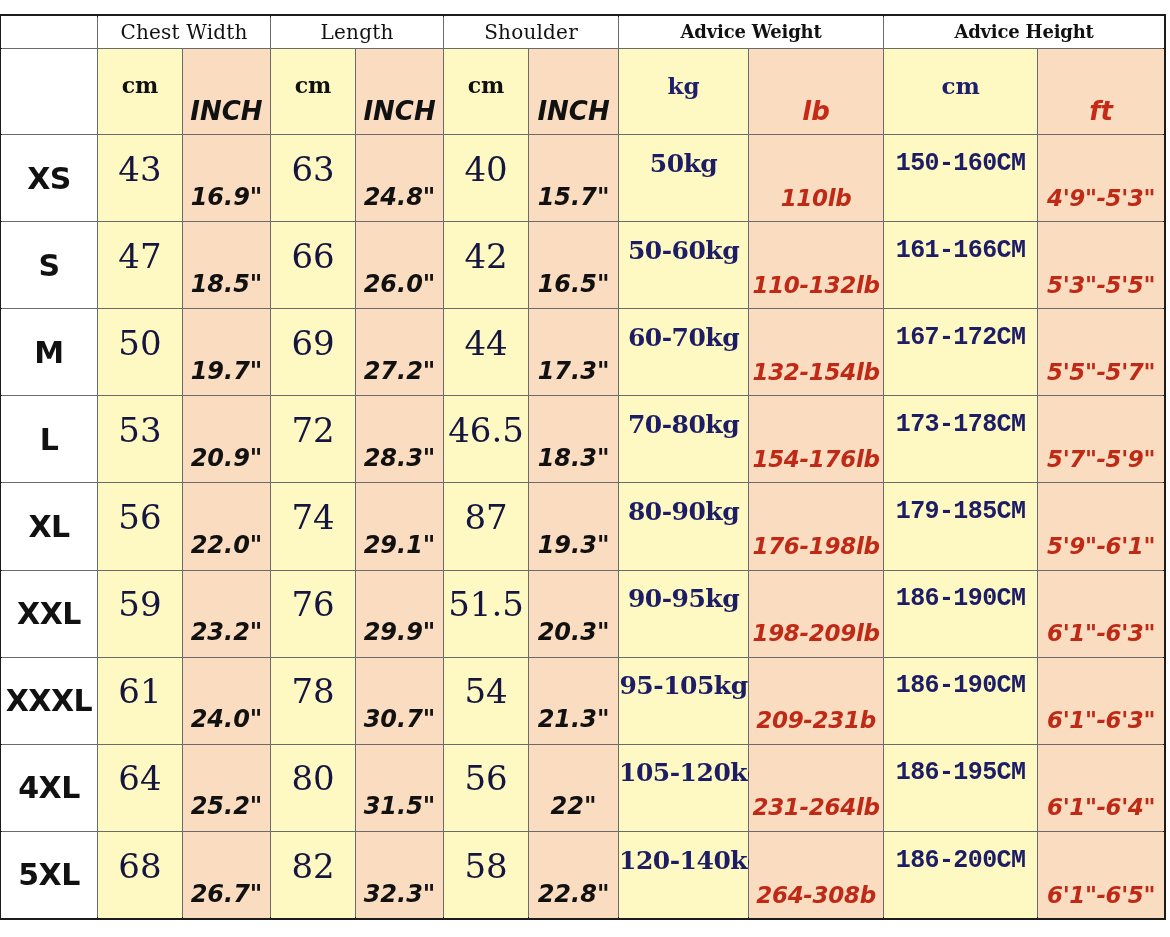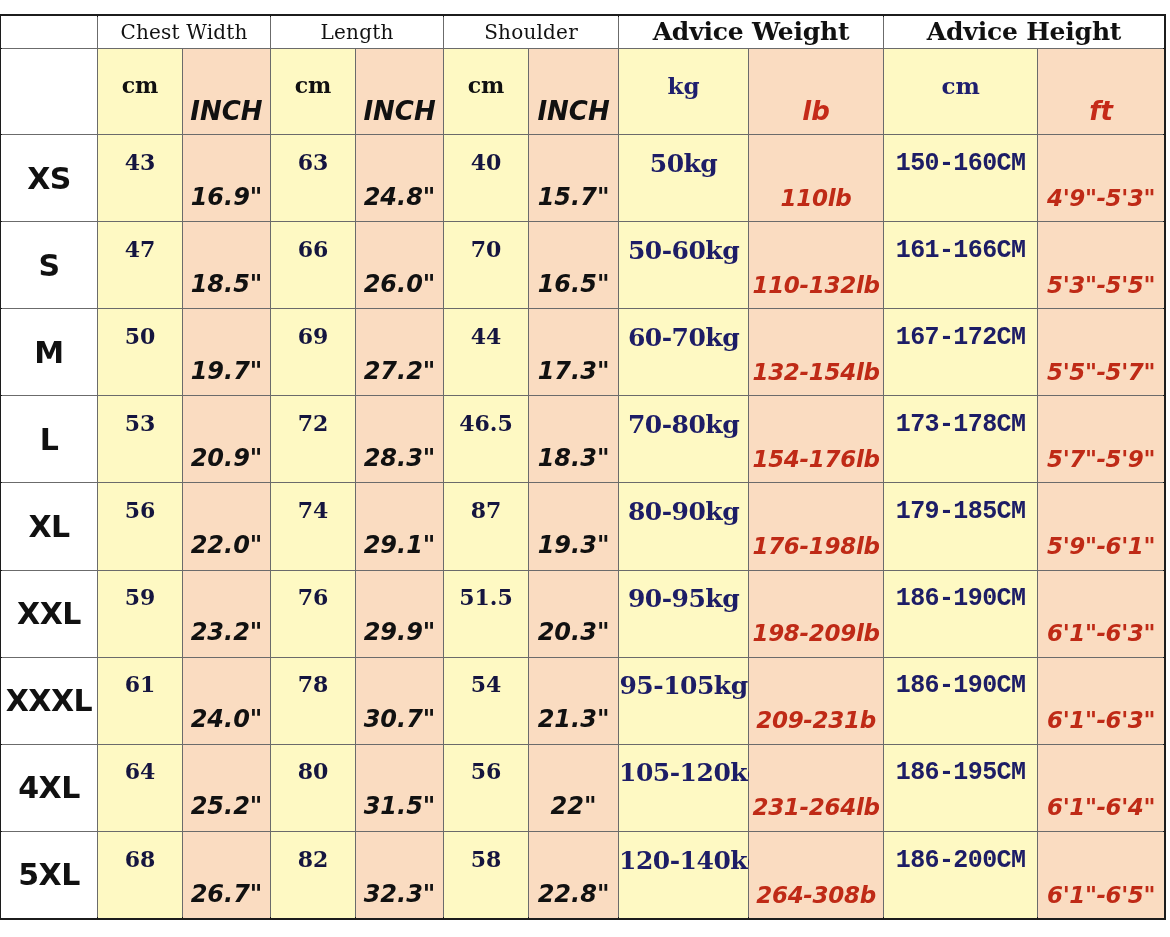--- a/index.html
+++ b/index.html
@@ -71,21 +71,21 @@
   
   .grp-head {
     font-family: "DejaVu Serif", "Liberation Serif", serif;
     font-size: 20px;
     font-weight: 400;
     color: #111111;
     letter-spacing: 0.2px;
   }
   .grp-head.bold {
     font-weight: 700;
-    font-size: 25px;
+    font-size: 18px;
     letter-spacing: -0.2px;
   }
 
   .unit-cm {
     font-family: "DejaVu Serif", "Liberation Serif", serif;
     font-weight: 700;
     font-size: 22px;
     color: #111111;
     position: absolute;
     left: 0; right: 0;
@@ -109,22 +109,22 @@
     font-family: "DejaVu Sans", "Liberation Sans", sans-serif;
     font-weight: 700;
     font-size: 30px;
     color: #111111;
     letter-spacing: -0.5px;
   }
 
   
   .v-cm {
     font-family: "DejaVu Serif", "Liberation Serif", serif;
-    font-weight: 700;
-    font-size: 22px;
+    font-weight: 400;
+    font-size: 34px;
     color: #15153f;
     position: absolute;
     left: 0; right: 0;
     top: 16%;
     white-space: nowrap;
   }
   .v-in {
     font-family: "DejaVu Sans", "Liberation Sans", sans-serif;
     font-weight: 700;
     font-style: italic;
@@ -295,21 +295,21 @@
           <td class="fill-peach">
             <span class="v-in">18.5"</span>
           </td>
           <td class="fill-blue">
             <span class="v-cm">66</span>
           </td>
           <td class="fill-peach">
             <span class="v-in">26.0"</span>
           </td>
           <td class="fill-blue">
-            <span class="v-cm">70</span>
+            <span class="v-cm">42</span>
           </td>
           <td class="fill-peach">
             <span class="v-in">16.5"</span>
           </td>
           <td class="fill-blue">
             <span class="v-kg">50-60kg</span>
           </td>
           <td class="fill-peach">
             <span class="v-lb">110-132lb</span>
           </td>

